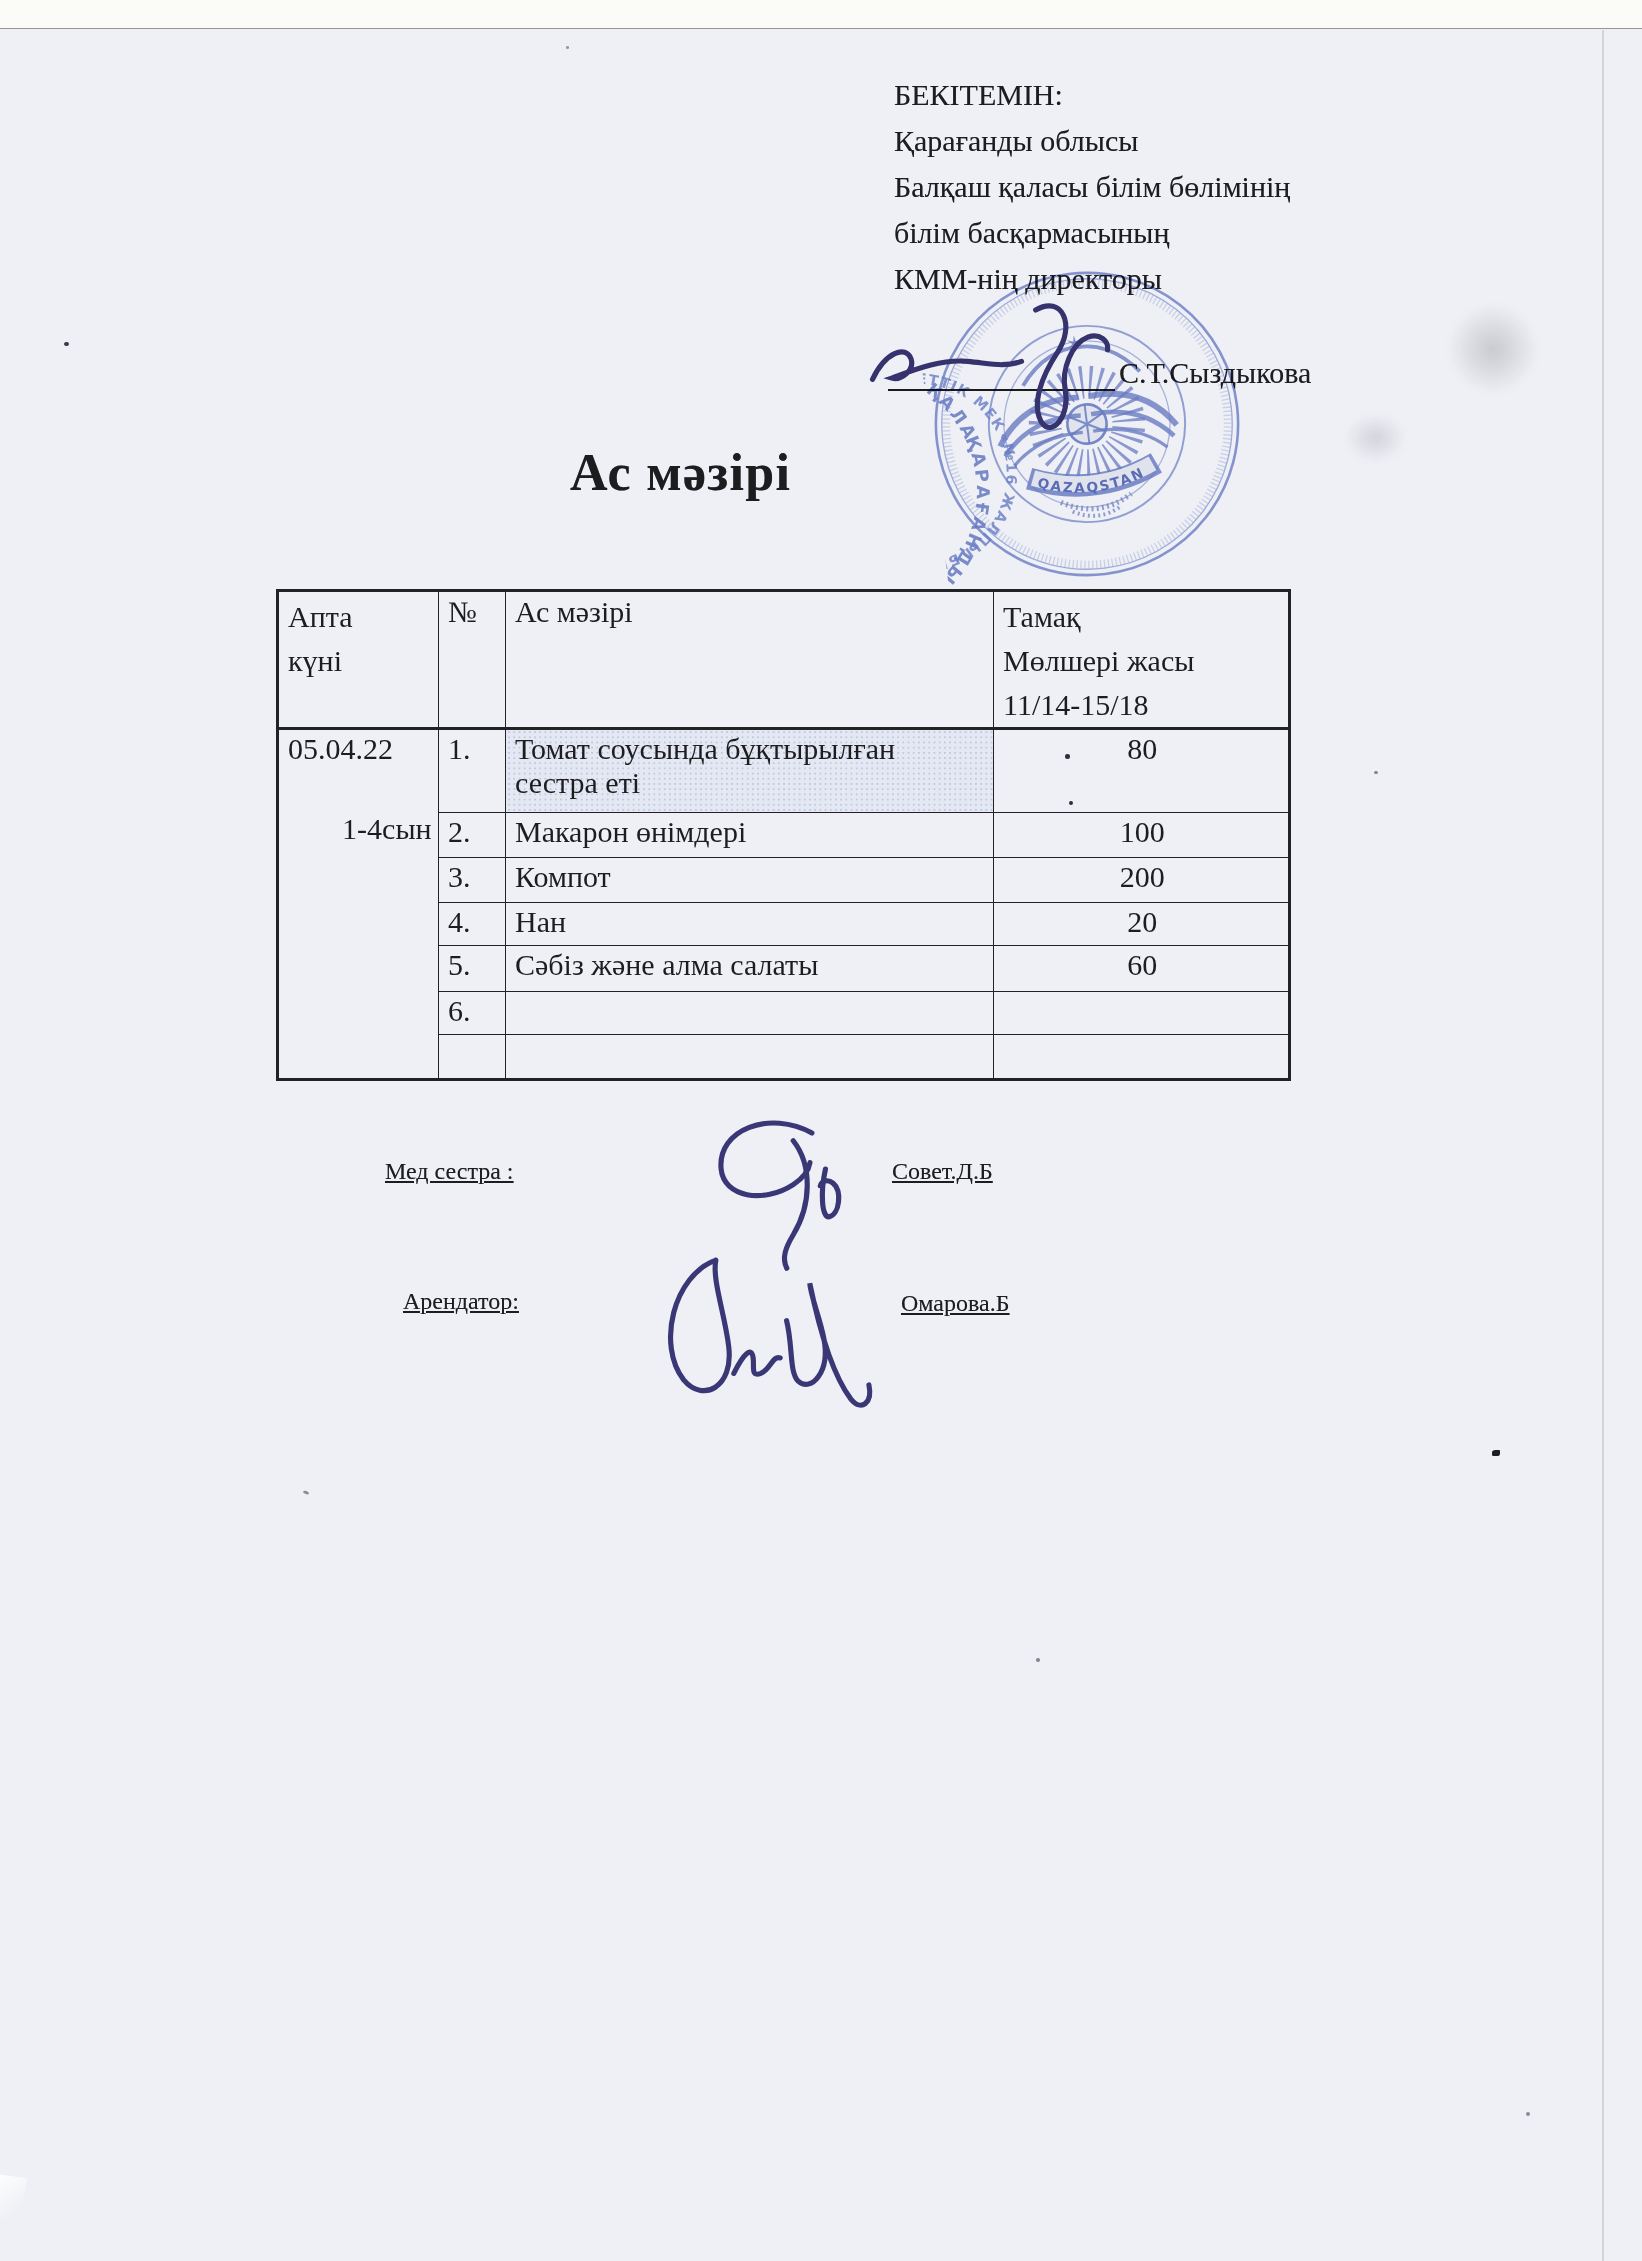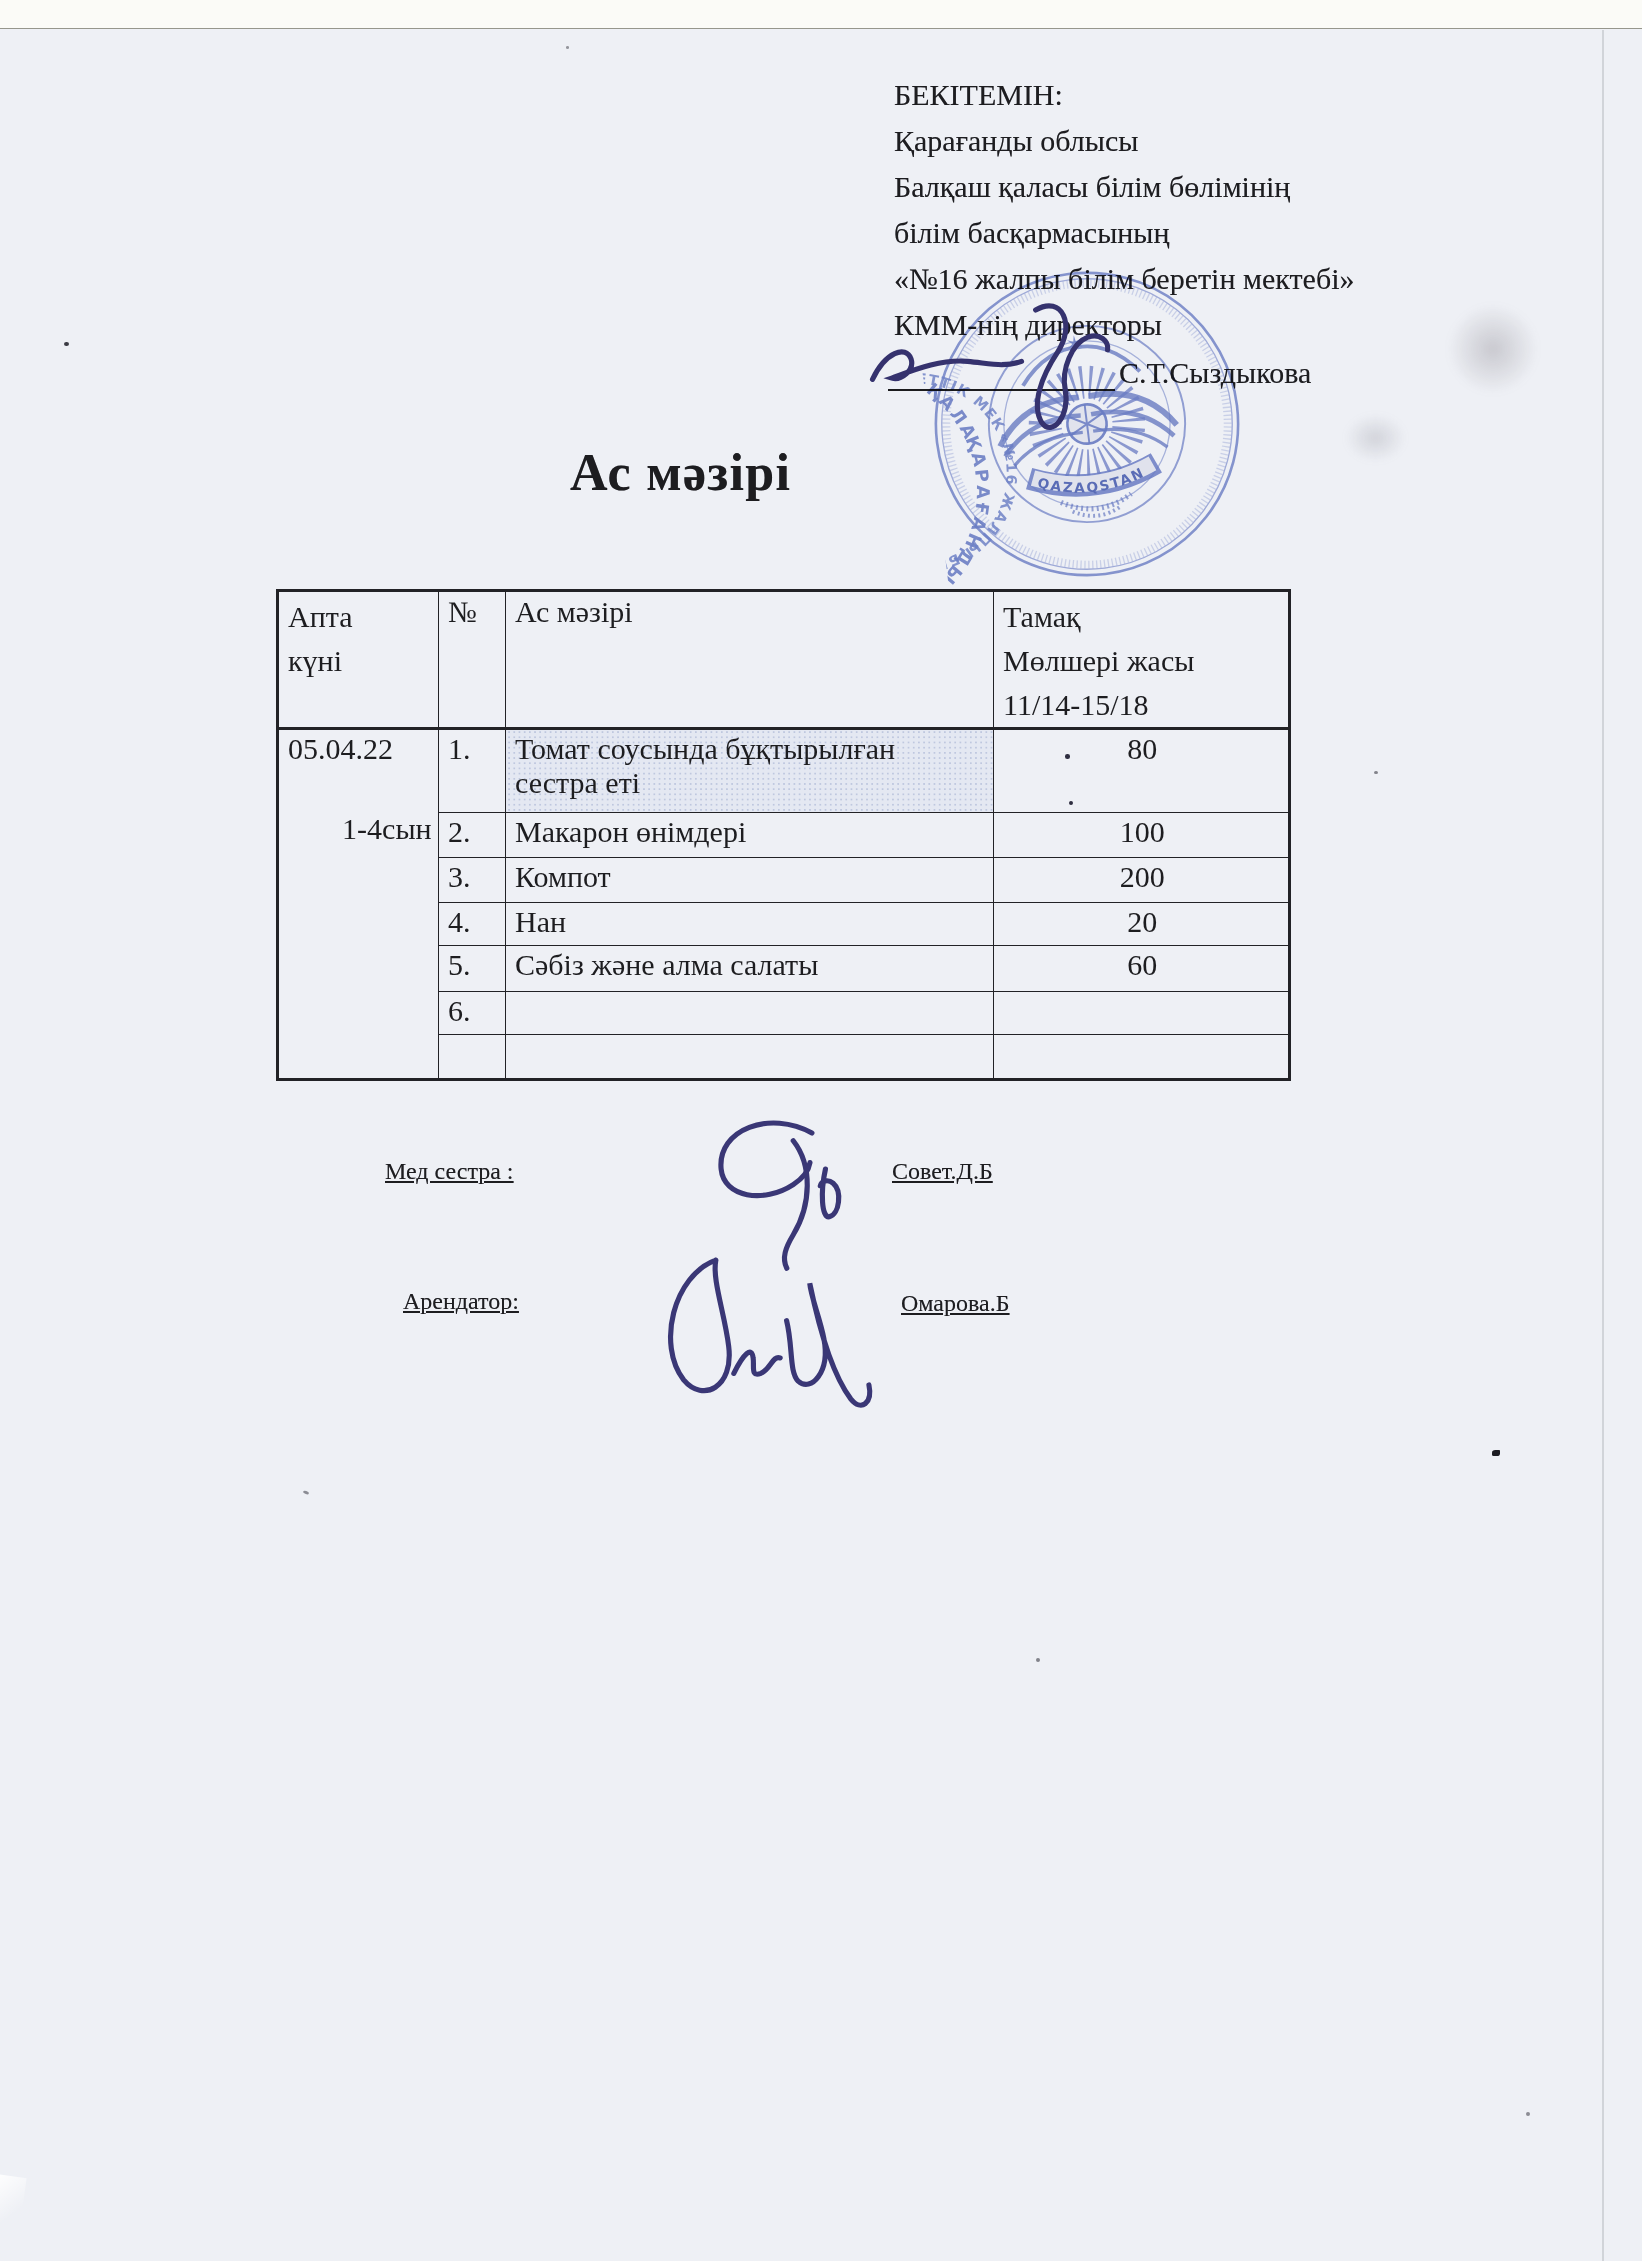--- a/index.html
+++ b/index.html
@@ -41,21 +41,20 @@
 <div class="page">
   <div class="top-strip"></div>
   <div class="right-edge"></div>
   <div class="fold"></div>
 
   <div class="txt approval">
     <div>БЕКІТЕМІН:</div>
     <div>Қарағанды облысы</div>
     <div>Балқаш қаласы білім бөлімінің</div>
     <div>білім басқармасының</div>
-    <div>«№16 жалпы білім беретін мектебі»</div>
     <div>КММ-нің директоры</div>
   </div>
   <div class="sign-line"></div>
   <div class="txt director-name">С.Т.Сыздыкова</div>
 
   <div class="txt doc-title">Ас мәзірі</div>
 
   <svg class="stamp" viewBox="0 0 480 480">
     <g stroke="#5d72c4" fill="none">
       <circle cx="240" cy="240" r="231" stroke-width="4" opacity=".8"></circle>

